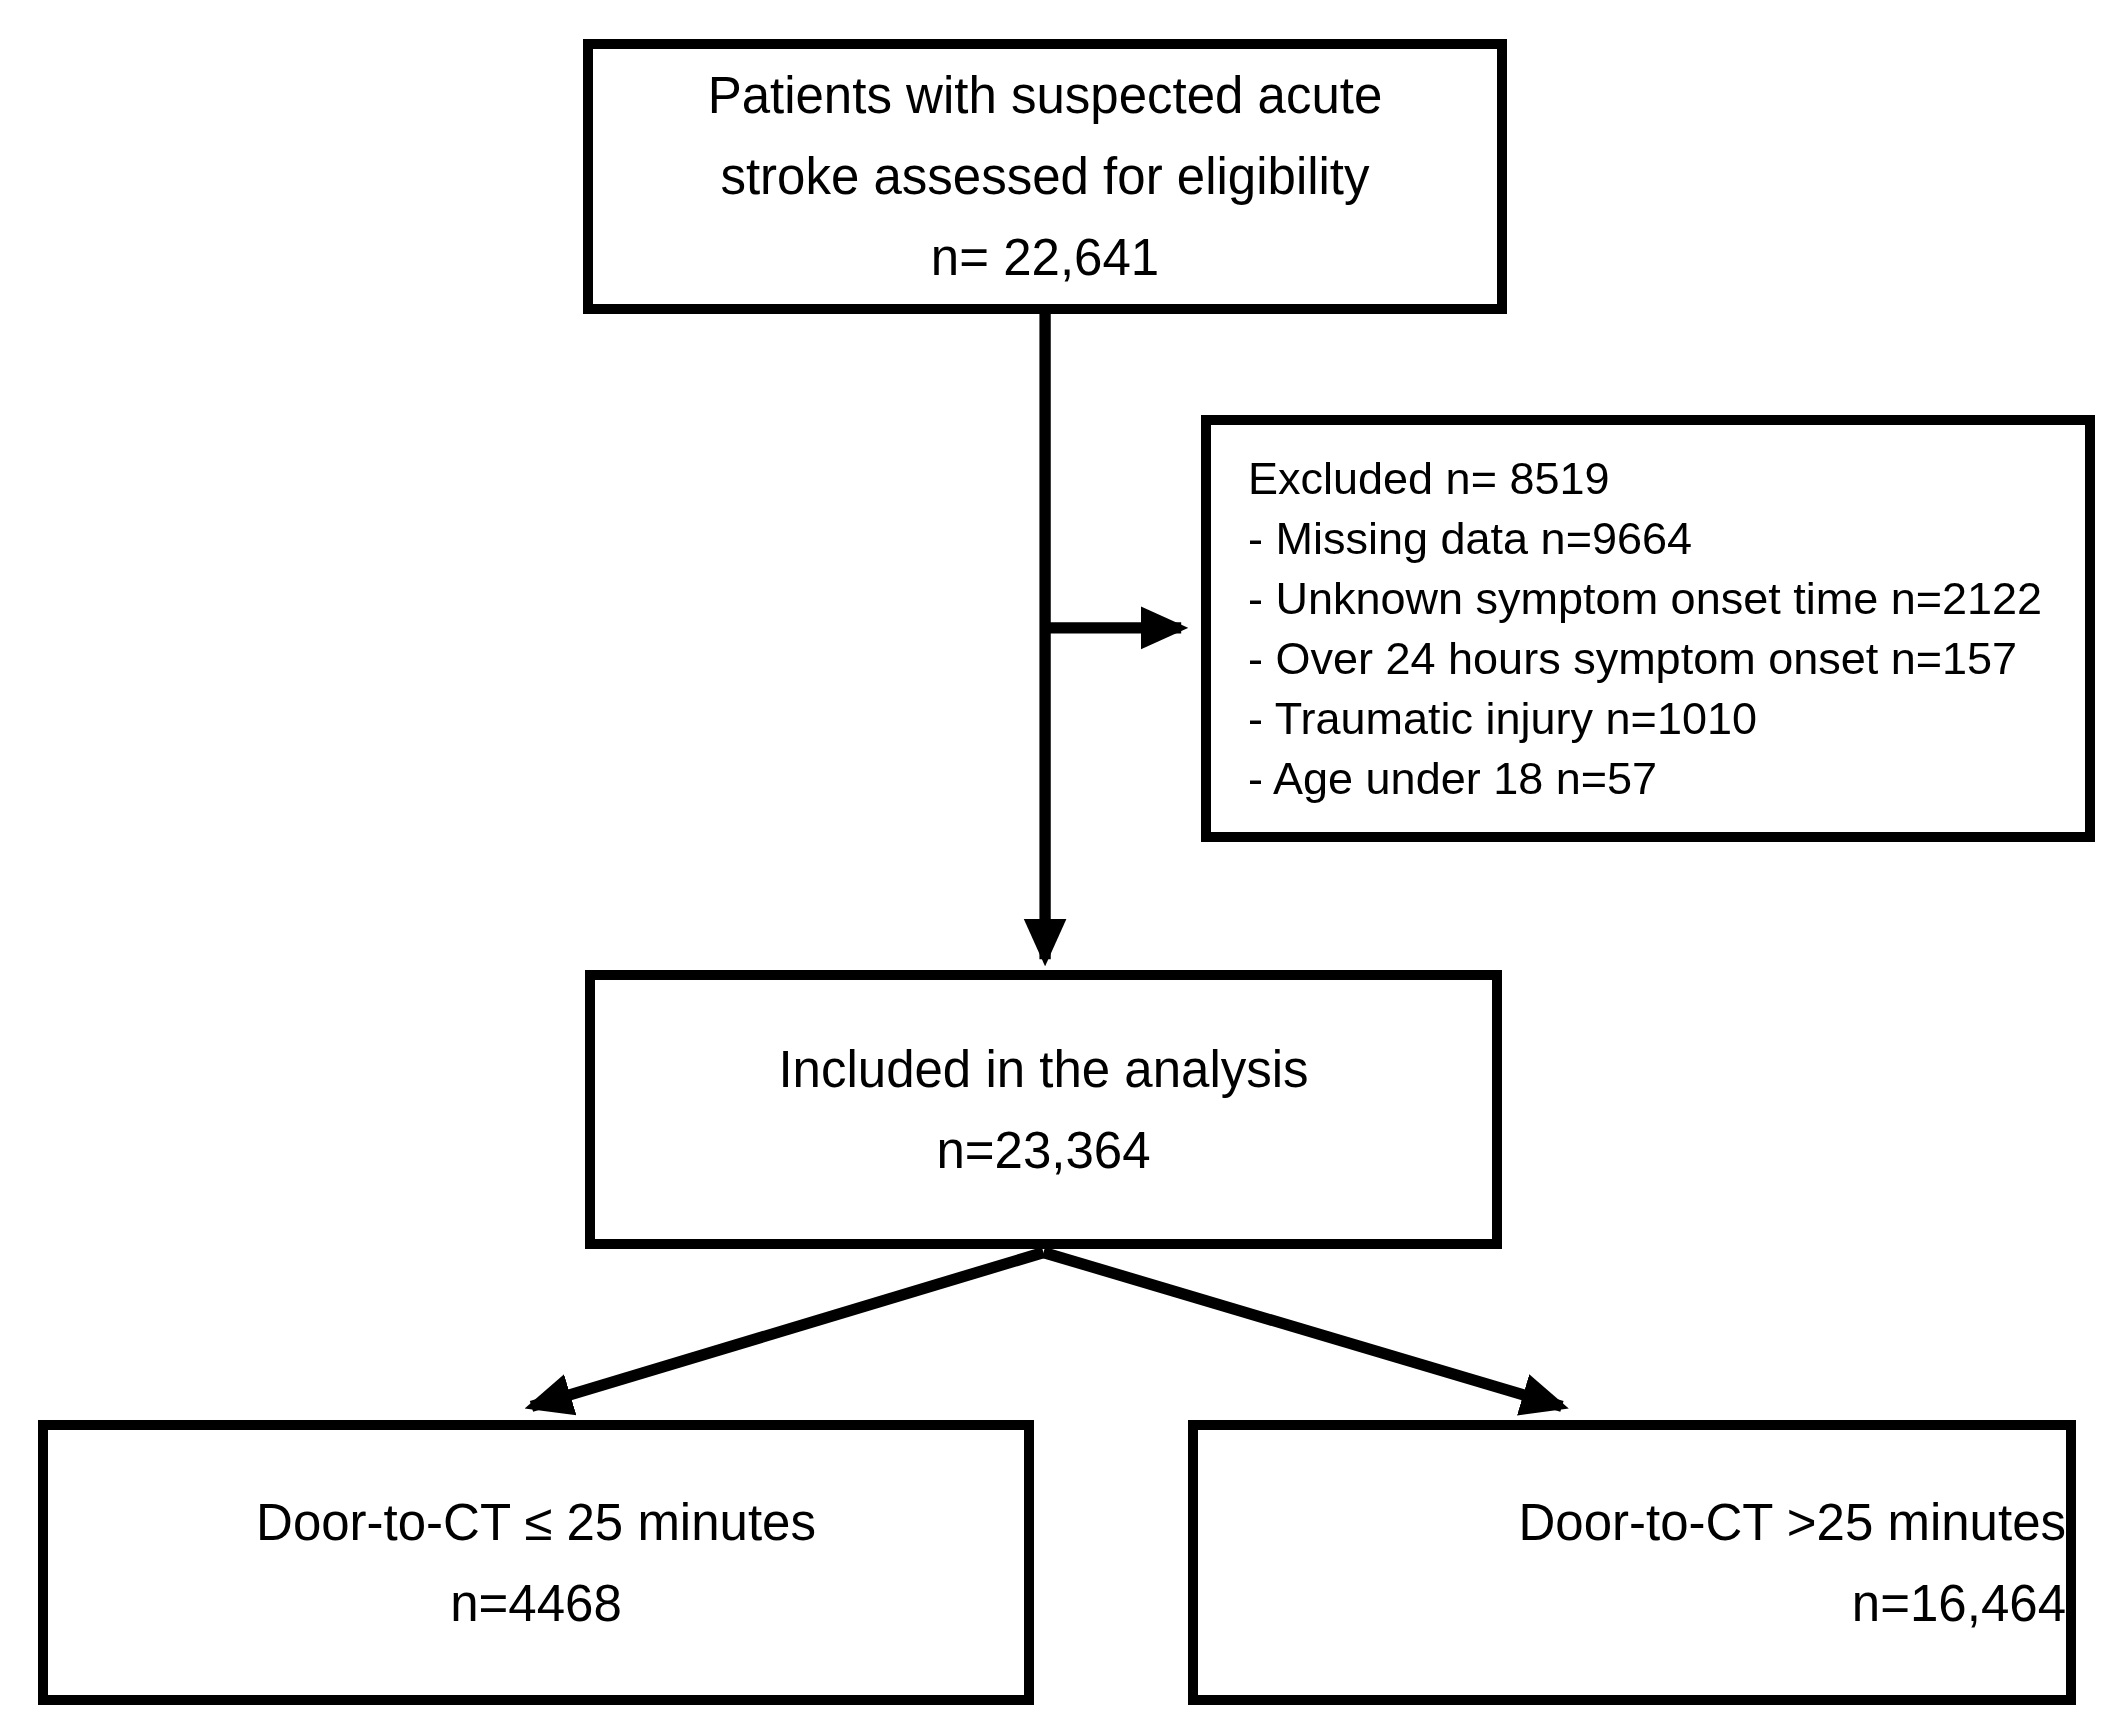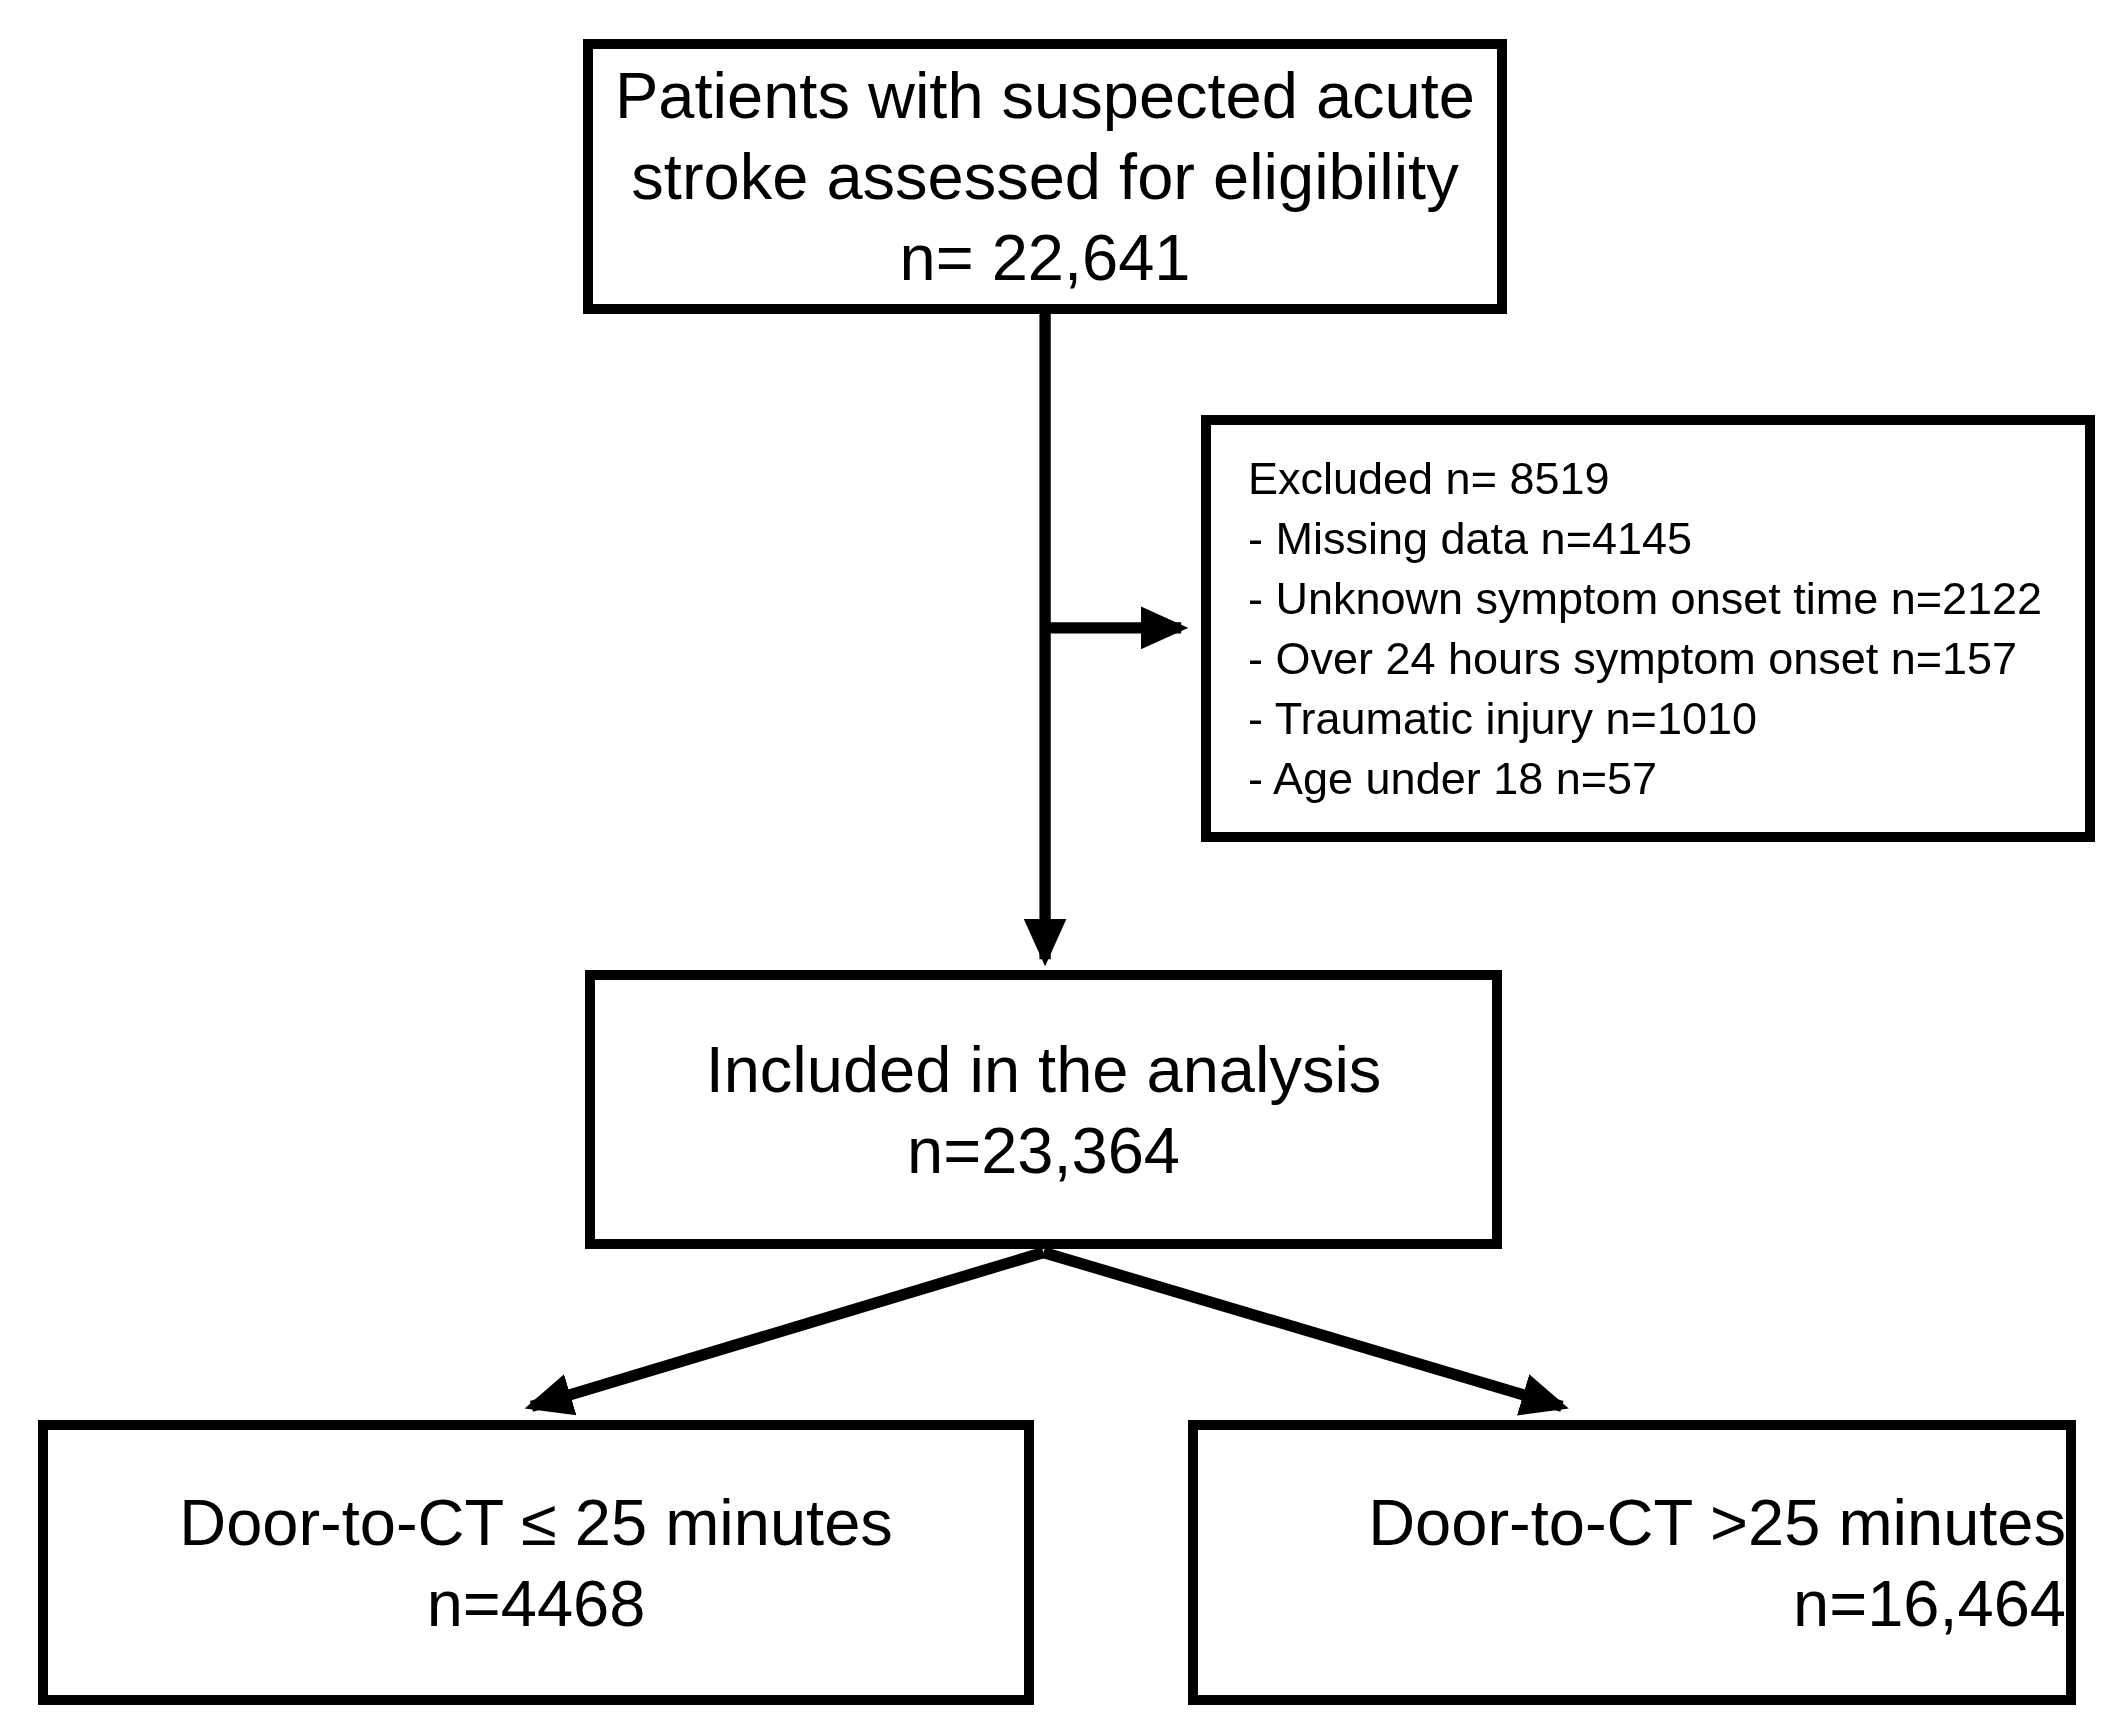--- a/index.html
+++ b/index.html
@@ -30,21 +30,21 @@
     background: #ffffff;
     display: flex;
     flex-direction: column;
     justify-content: center;
   }
   .centered {
     align-items: center;
     text-align: center;
   }
   .main-line {
-    font-size: 65px;
+    font-size: 51px;
     line-height: 81px;
     white-space: nowrap;
   }
   #box-eligibility { left: 583px; top: 39px;   width: 924px; height: 275px; }
   #box-excluded    { left: 1201px; top: 415px; width: 894px; height: 427px; padding-left: 37px; padding-right: 16px; }
   #box-included    { left: 585px; top: 970px; width: 917px; height: 279px; }
   #box-le25        { left: 38px;  top: 1420px; width: 996px; height: 285px; }
   #box-gt25        { left: 1188px; top: 1420px; width: 888px; height: 285px; align-items: flex-end; }
   .excl-line {
     font-size: 45px;
@@ -71,21 +71,21 @@
   </svg>
 
   <div class="box centered" id="box-eligibility">
     <div class="main-line">Patients with suspected acute</div>
     <div class="main-line">stroke assessed for eligibility</div>
     <div class="main-line">n= 22,641</div>
   </div>
 
   <div class="box" id="box-excluded">
     <div class="excl-line">Excluded n= 8519</div>
-    <div class="excl-line">- Missing data n=4145</div>
+    <div class="excl-line">- Missing data n=9664</div>
     <div class="excl-line">- Unknown symptom onset time n=2122</div>
     <div class="excl-line">- Over 24 hours symptom onset n=157</div>
     <div class="excl-line">- Traumatic injury n=1010</div>
     <div class="excl-line">- Age under 18 n=57</div>
   </div>
 
   <div class="box centered" id="box-included">
     <div class="main-line">Included in the analysis</div>
     <div class="main-line">n=23,364</div>
   </div>

